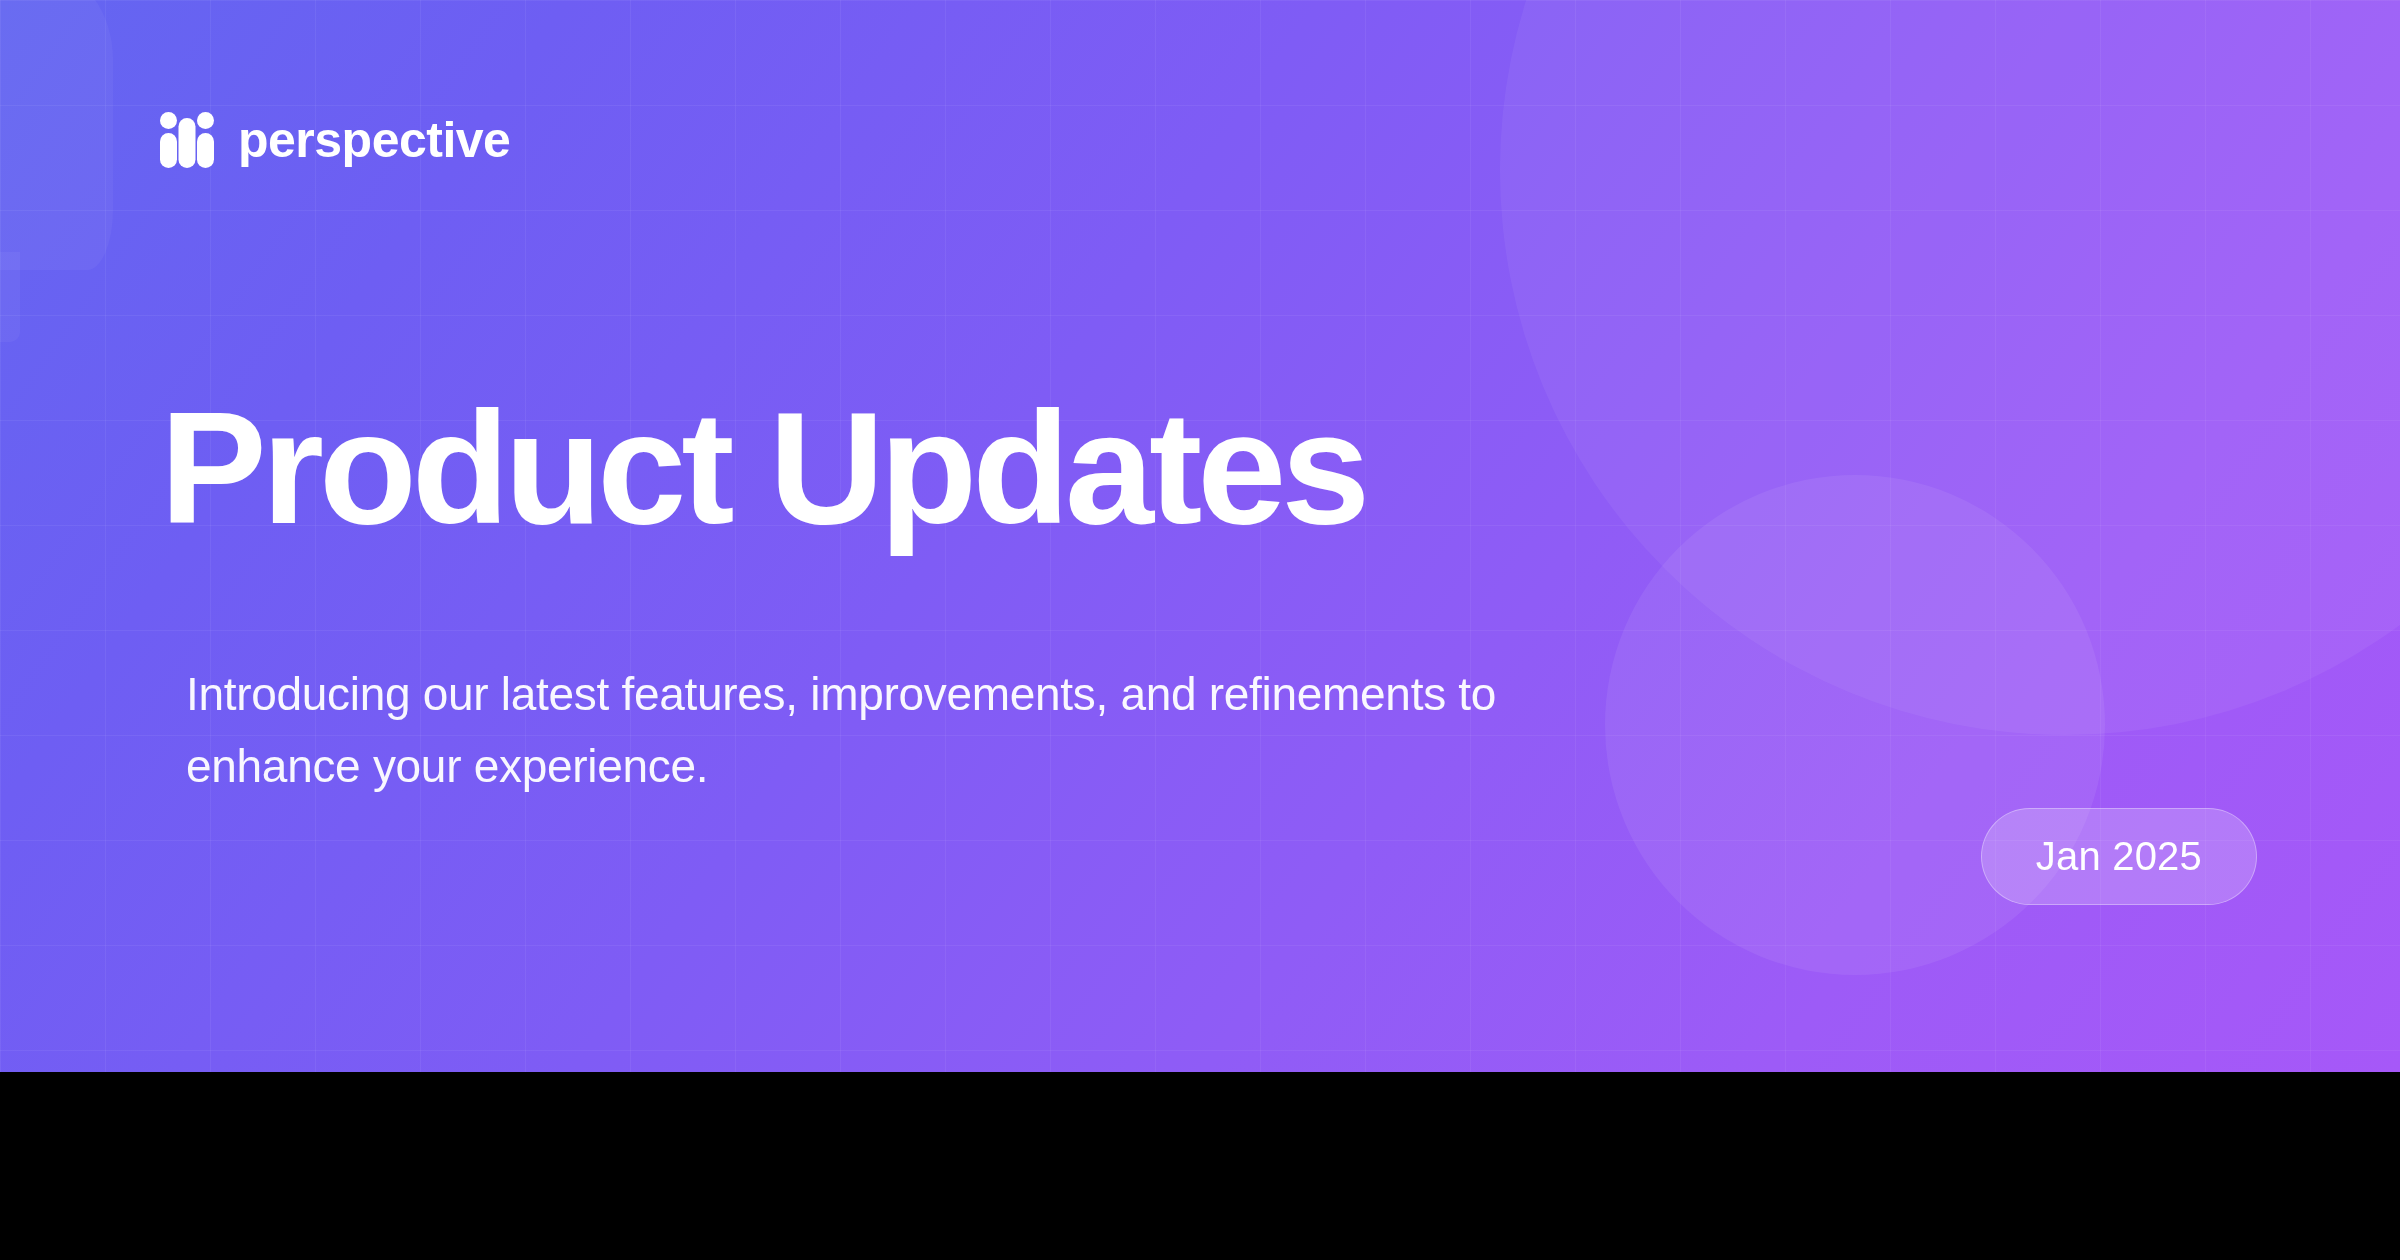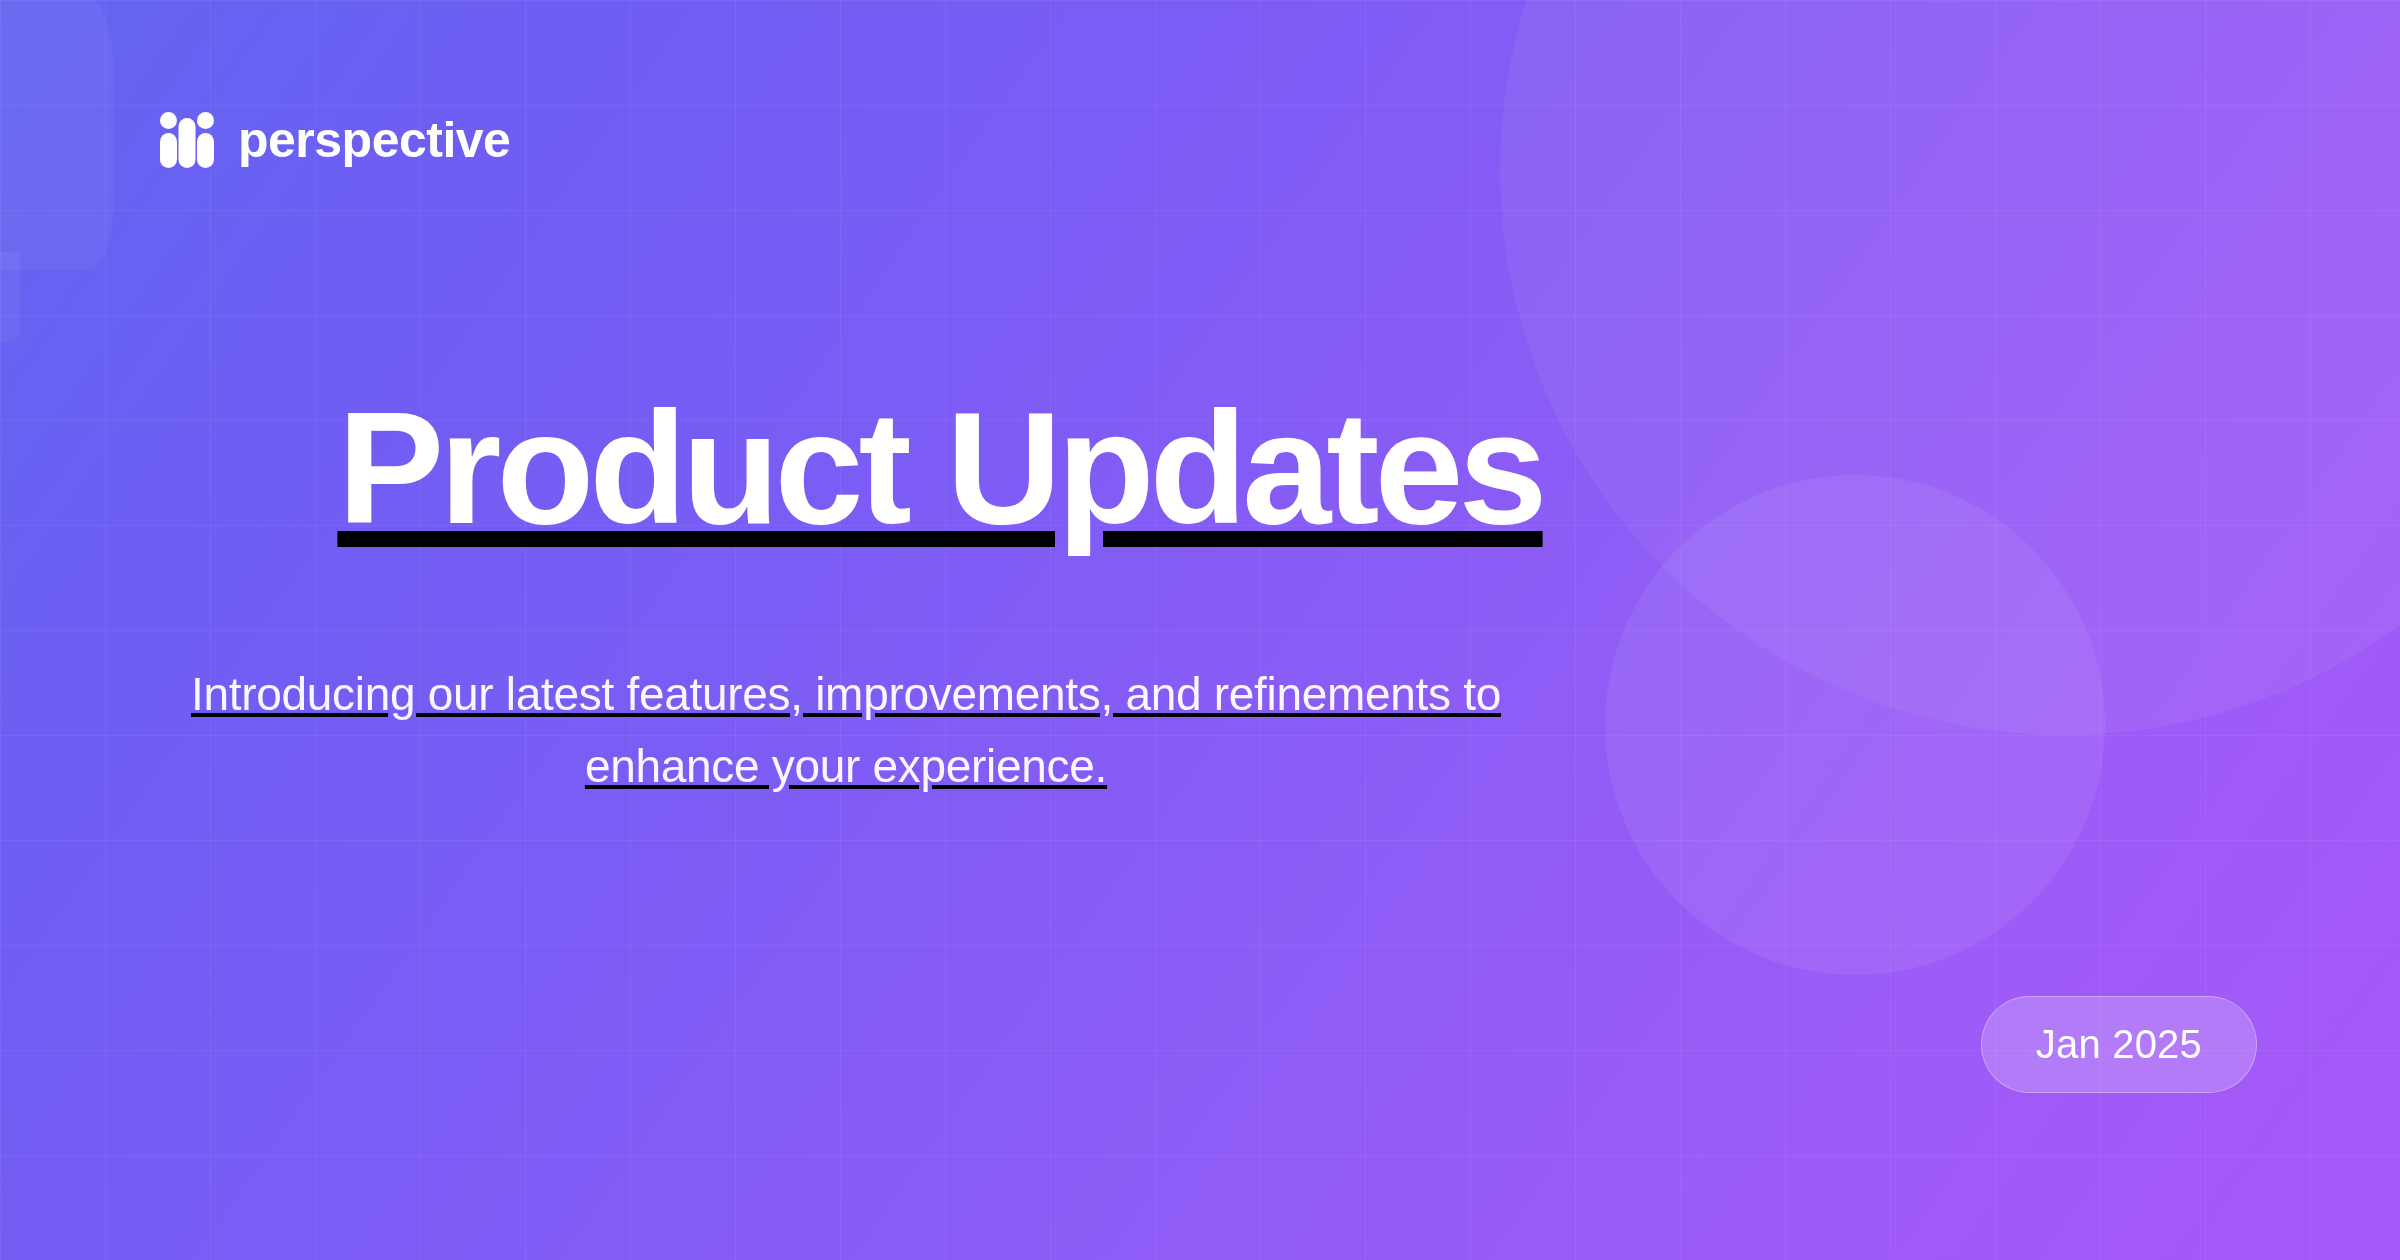--- a/index.html
+++ b/index.html
@@ -7,31 +7,30 @@
   html, body {
     width:2400px;
     height:1260px;
     overflow:hidden;
     background:#000;
   }
 
   .slide {
     position:relative;
     width:2400px;
-    height:1260px;
+    height:1072px;
     overflow:hidden;
     font-family:"Liberation Sans", sans-serif;
     background:linear-gradient(125deg,
         #6366f1 0%,
         #6e5ef3 18%,
         #7f5cf5 42%,
         #8f5cf6 62%,
         #9d5bf7 80%,
         #a658f8 100%);
-    text-align:center;
   }
 
   
   .grid-overlay {
     position:absolute;
     inset:0;
     background-image:
       linear-gradient(to right, rgba(255,255,255,0.055) 1px, transparent 1px),
       linear-gradient(to bottom, rgba(255,255,255,0.055) 1px, transparent 1px);
     background-size:105px 105px;
@@ -102,21 +101,20 @@
     line-height:1;
     white-space:nowrap;
   }
 
   
   .content {
     position:absolute;
     left:160px;
     top:385px;
     width:1560px;
-    text-decoration:underline;
   }
   .headline {
     color:#ffffff;
     font-size:160px;
     font-weight:700;
     line-height:1.04;
     letter-spacing:-5px;
     white-space:nowrap;
   }
   .subhead {

